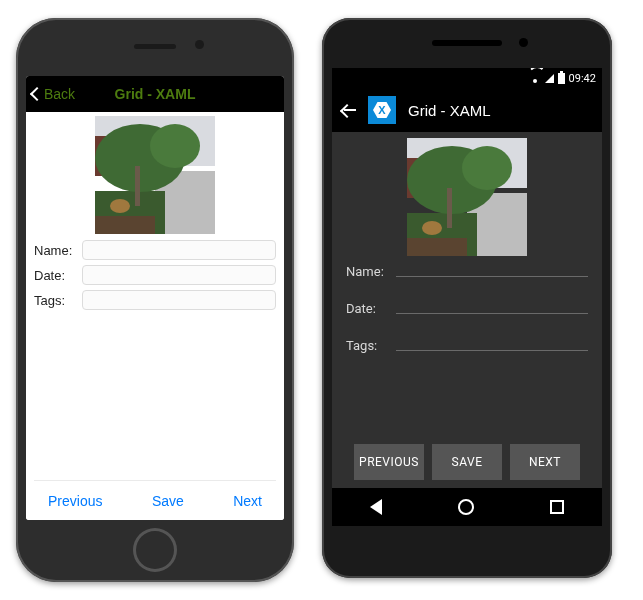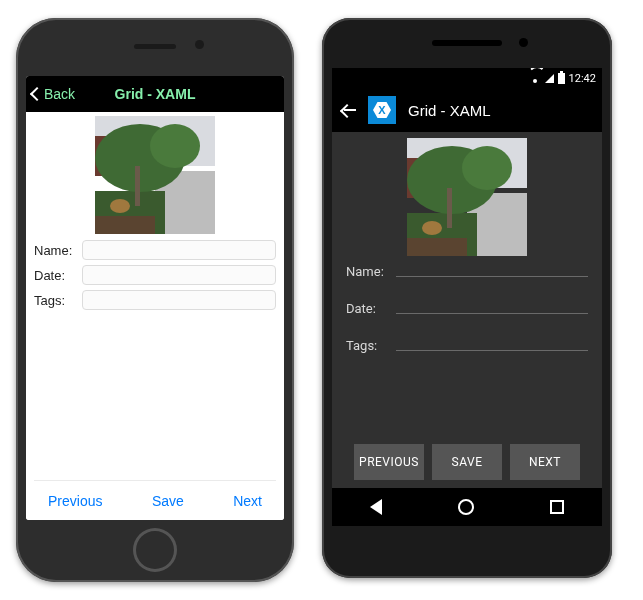--- a/index.html
+++ b/index.html
@@ -38,21 +38,21 @@
     position: absolute; bottom: 10px; left: 50%; transform: translateX(-50%);
     width: 44px; height: 44px; border-radius: 50%;
     background: #2d2d2d; box-shadow: inset 0 0 0 3px #555;
   }
   .iphone .screen {
     width: 100%; height: 100%;
     background: #fff; border-radius: 3px; overflow: hidden;
     display: flex; flex-direction: column;
   }
   .ios-nav {
-    background: #000; color: #86efac;
+    background: #000; color: #4d7c0f;
     display: flex; align-items: center; justify-content: center;
     height: 36px; position: relative; font-size: 14px;
   }
   .ios-back {
     position: absolute; left: 6px; top: 0; bottom: 0;
     display: flex; align-items: center; gap: 2px; font-size: 14px;
   }
   .ios-back .chev {
     width: 10px; height: 10px; border-left: 2px solid #fff; border-bottom: 2px solid #fff;
     transform: rotate(45deg);
@@ -252,21 +252,21 @@
 
   <div class="android">
     <div class="ear"></div>
     <div class="topdot"></div>
     <div class="screen">
 
       <div class="and-status">
         <span class="wifi-icon"></span>
         <span class="tri"></span>
         <span class="batt"></span>
-        <span>12:42</span>
+        <span>09:42</span>
       </div>
 
       <div class="and-nav">
         <div class="and-back-arrow"></div>
         <div class="and-appicon">
           <div class="hex">X</div>
         </div>
         <div>Grid - XAML</div>
       </div>
 

